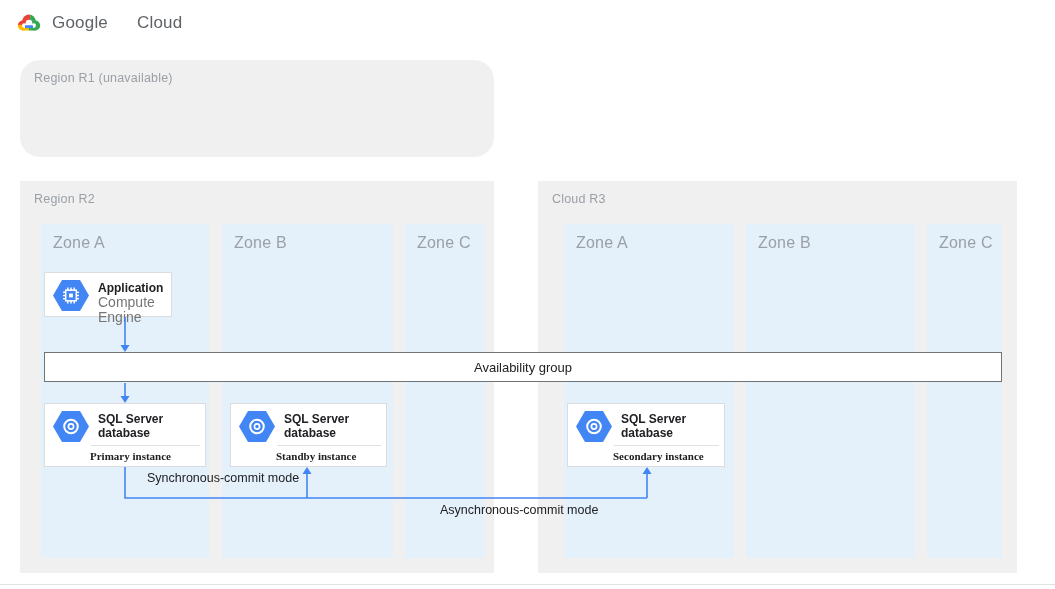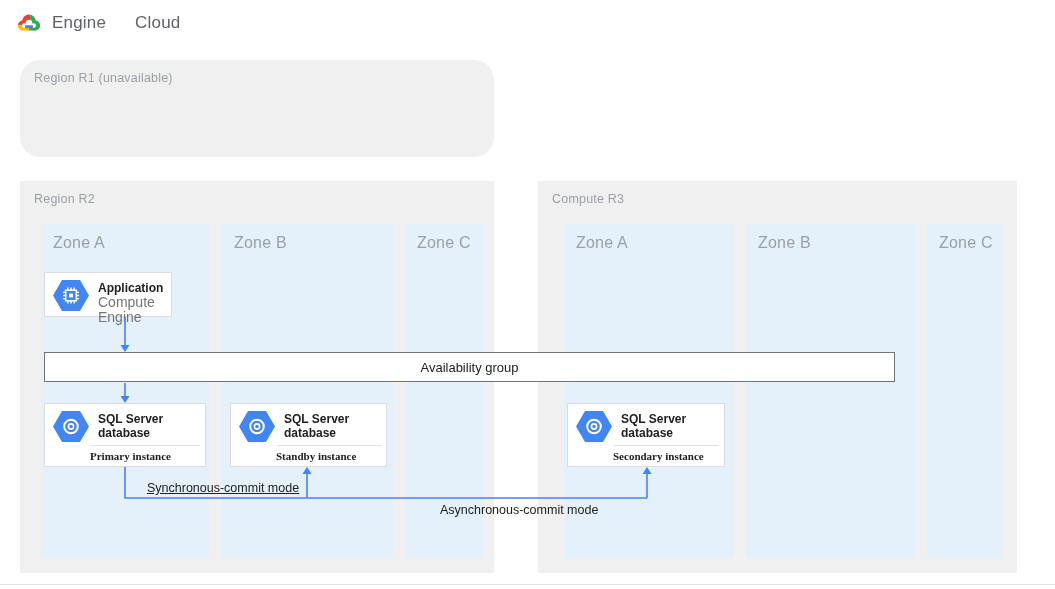--- a/index.html
+++ b/index.html
@@ -43,21 +43,21 @@
   .card-divider {
     position:absolute; left:46px; right:5px; top:41px; height:1px; background:#e0e0e0;
   }
   .card-instance {
     position:absolute; left:45px; top:46px;
     font-size:11px; font-weight:bold; color:#202124;font-family:Liberation Serif, serif;
   }
 
   
   .banner {
-    position:absolute; left:44px; top:352px; width:851px; height:30px;
+    position:absolute; left:44px; top:352px; width:958px; height:30px;
     background:#fff; border:1.5px solid #6f7479;
     display:flex; align-items:center; justify-content:center;
   }
   .banner-label { font-size:13px; color:#202124; }
 
   
   .edges { position:absolute; left:0; top:0; pointer-events:none; }
   .edge { stroke:var(--arrow-blue,#4285f4); stroke-width:1.6; fill:none; }
   .head { fill:var(--arrow-blue,#4285f4); stroke:none; }
   .edge-label {
@@ -85,42 +85,42 @@
         </mask>
       </defs>
       <g mask="url(#cloudring)">
         <rect x="0" y="0" width="54" height="46" fill="#ea4335"></rect>
         <rect x="0" y="46" width="50" height="32" fill="#fbbc05"></rect>
         <rect x="54" y="0" width="46" height="78" fill="#34a853"></rect>
         <rect x="50" y="46" width="4" height="32" fill="#34a853"></rect>
       </g>
       <rect x="36" y="47" width="28" height="10" fill="#4285f4"></rect>
     </svg>
-    <div class="logo-text"><span class="g">Engine</span> <span class="c">Cloud</span></div>
+    <div class="logo-text"><span class="g">Google</span> <span class="c">Cloud</span></div>
   </div>
 
   <div class="region" style="left:20px; top:60px; width:474px; height:97px;border-radius:20px;">
     <div class="region-label">Region R1 (unavailable)</div>
   </div>
 
   <div class="region" style="left:20px; top:181px; width:474px; height:392px;">
     <div class="region-label">Region R2</div>
     <div class="zone" style="left:21px; top:43px; width:168px; height:334px;">
       <div class="zone-label">Zone A</div>
     </div>
     <div class="zone" style="left:202px; top:43px; width:171px; height:334px;">
       <div class="zone-label">Zone B</div>
     </div>
     <div class="zone" style="left:385px; top:43px; width:79px; height:334px;">
       <div class="zone-label">Zone C</div>
     </div>
   </div>
 
   <div class="region" style="left:538px; top:181px; width:479px; height:392px;">
-    <div class="region-label">Compute R3</div>
+    <div class="region-label">Cloud R3</div>
     <div class="zone" style="left:26px; top:43px; width:170px; height:334px;">
       <div class="zone-label">Zone A</div>
     </div>
     <div class="zone" style="left:208px; top:43px; width:169px; height:334px;">
       <div class="zone-label">Zone B</div>
     </div>
     <div class="zone" style="left:389px; top:43px; width:75px; height:334px;">
       <div class="zone-label">Zone C</div>
     </div>
   </div>
@@ -193,17 +193,17 @@
     <polygon class="head" points="120.5,345 129.5,345 125,352"></polygon>
     <path class="edge" d="M125,383 L125,397"></path>
     <polygon class="head" points="120.5,396 129.5,396 125,403"></polygon>
     <path class="edge" d="M125,467 L125,498 L647,498"></path>
     <path class="edge" d="M307,498 L307,473"></path>
     <polygon class="head" points="302.5,474 311.5,474 307,467"></polygon>
     <path class="edge" d="M647,498 L647,473"></path>
     <polygon class="head" points="642.5,474 651.5,474 647,467"></polygon>
   </svg>
 
-  <div class="edge-label" style="left:147px; top:481px;text-decoration:underline;">Synchronous-commit mode</div>
+  <div class="edge-label" style="left:147px; top:471px;">Synchronous-commit mode</div>
   <div class="edge-label" style="left:440px; top:503px;">Asynchronous-commit mode</div>
 
   <div class="bottom-rule"></div>
 </div>
 
 </body></html>

